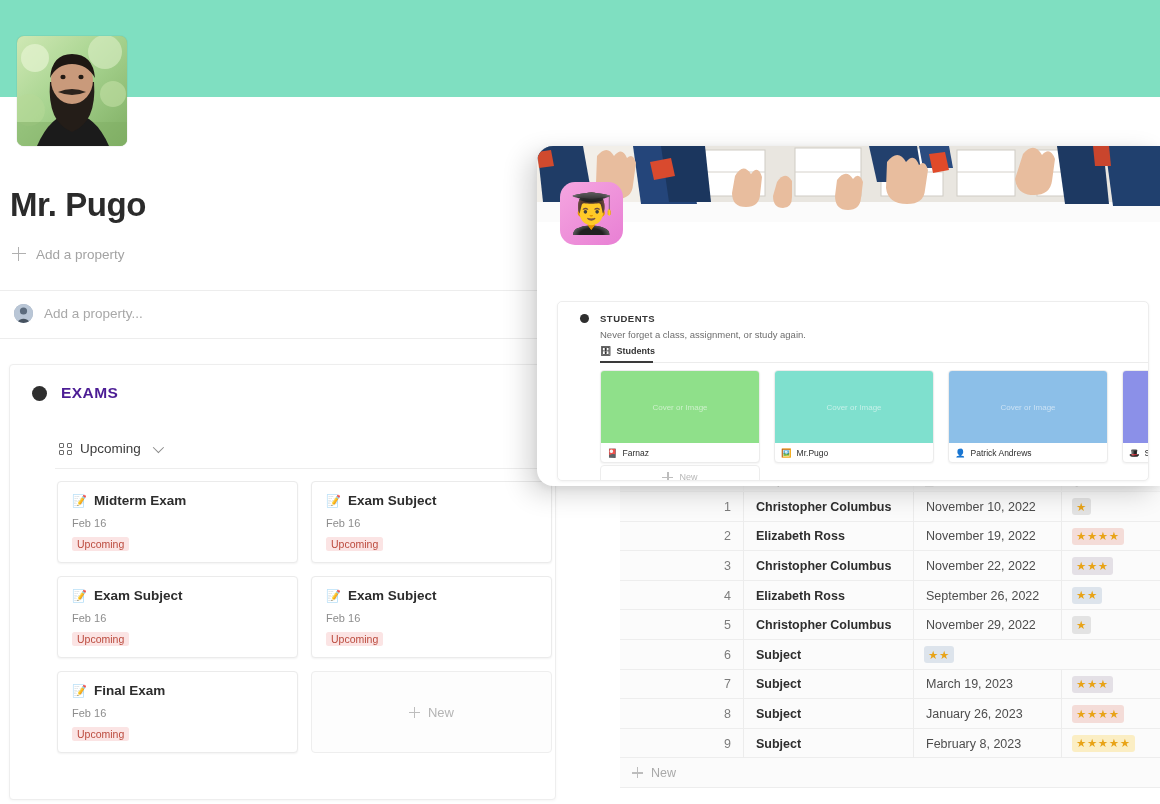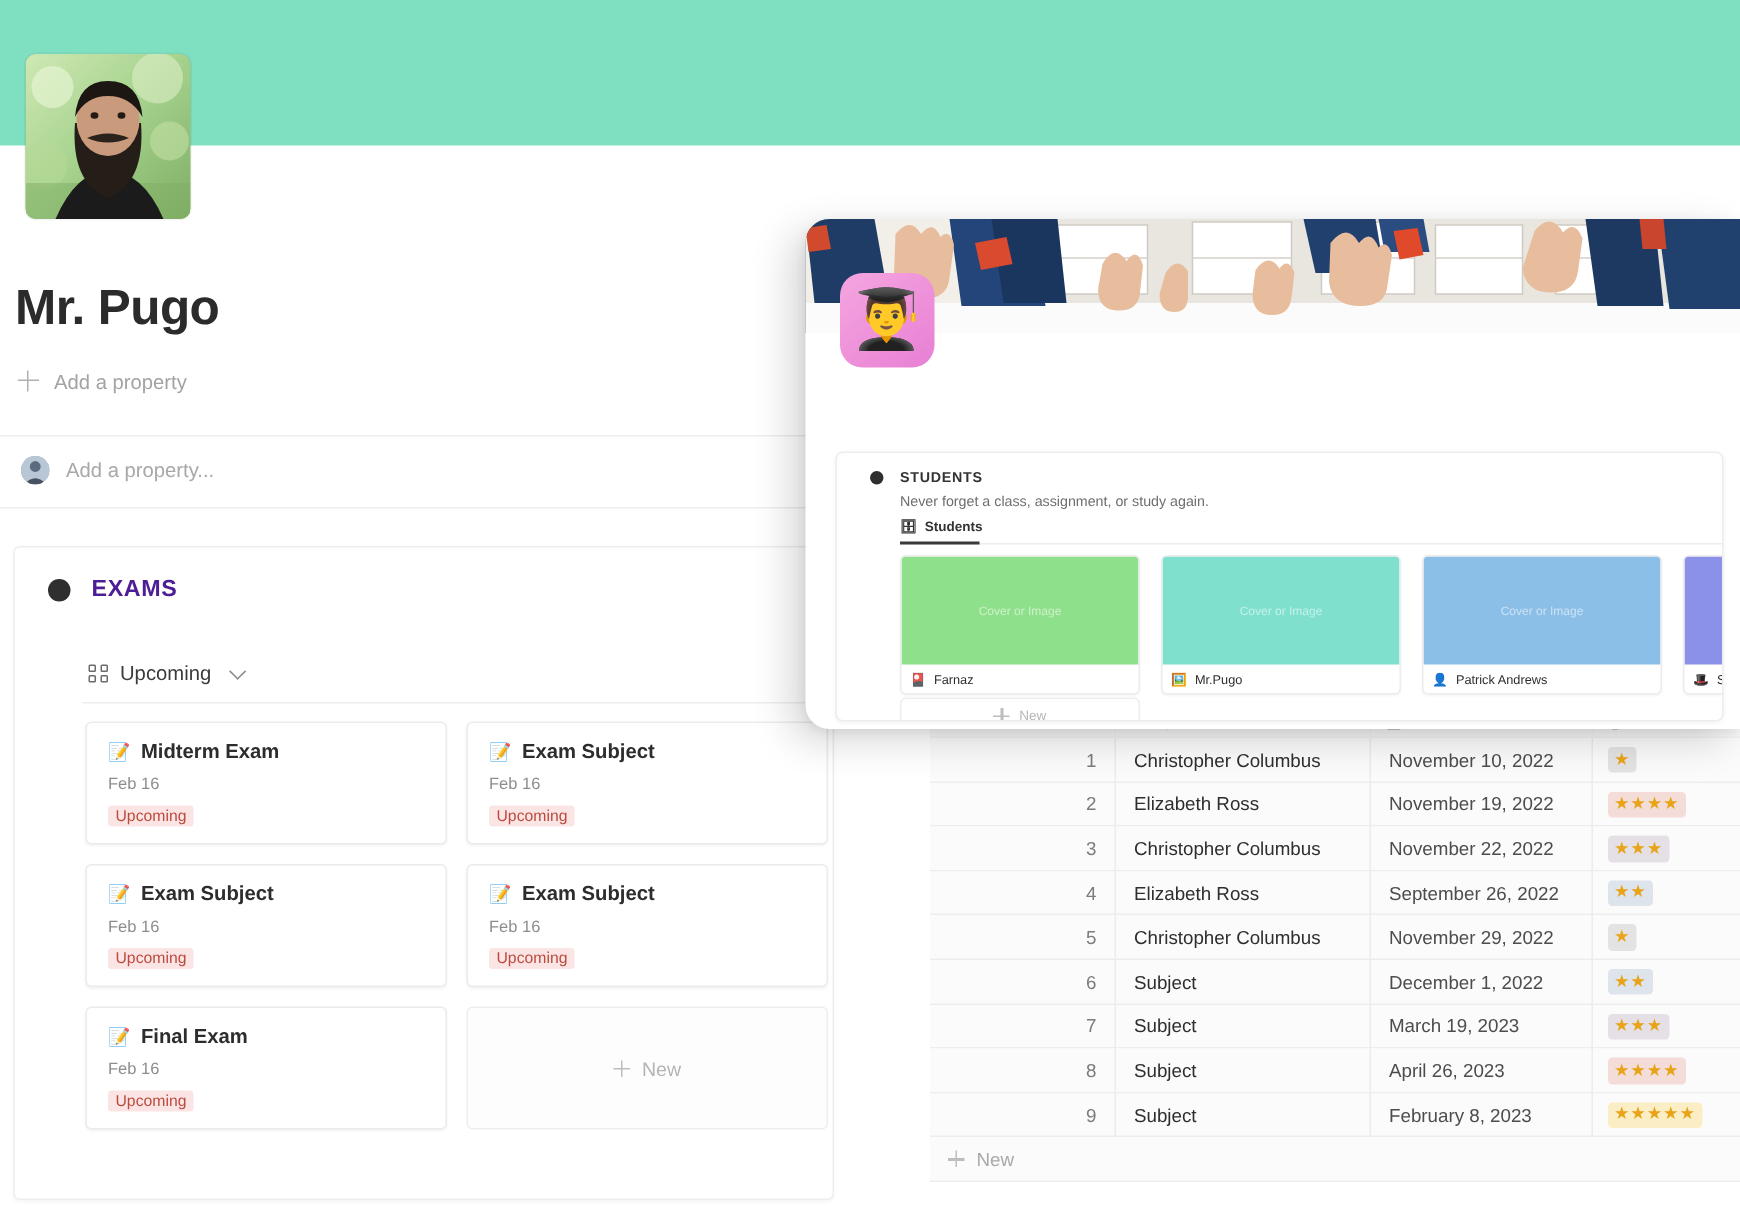--- a/index.html
+++ b/index.html
@@ -172,21 +172,21 @@
     display: grid; grid-template-columns: 124px 170px 148px 98px;
     height: 29.6px; align-items: center;
     border-bottom: 1px solid #ededed;
     background: #fbfbfb;
   }
   .rt-cell { height: 29.6px; display: flex; align-items: center;
              border-right: 1px solid #ececec; }
   .rt-cell:last-child { border-right: none; }
   .rt-order { justify-content: flex-end; padding-right: 12px;
               font-size: 12.5px; color: #7c7c7c; }
-  .rt-topic { padding-left: 12px; font-size: 12.5px; font-weight: 400; color: #2e2e2e; }
+  .rt-topic { padding-left: 12px; font-size: 12.5px; font-weight: 700; color: #2e2e2e; }
   .rt-date { padding-left: 12px; font-size: 12.5px; color: #4d4d4d; }
   .rt-stars { padding-left: 10px; }
   .stars-badge {
     display: inline-block; padding: 1.5px 4px; border-radius: 3px;
     font-size: 11.5px; letter-spacing: 0.6px; color: #e8a317; line-height: 1.25;
     white-space: nowrap;
   }
   .rt-newrow {
     height: 30px; display: flex; align-items: center; gap: 8px;
     padding-left: 12px; color: #a9a9a9; font-size: 12.5px;
@@ -470,37 +470,36 @@
       <div class="rt-cell rt-order">5</div>
       <div class="rt-cell rt-topic">Christopher Columbus</div>
       <div class="rt-cell rt-date">November 29, 2022</div>
       <div class="rt-cell rt-stars">
         <span class="stars-badge" style="background: rgb(227, 227, 227);">★</span>
       </div>
     </div>
     <div class="rt-row">
       <div class="rt-cell rt-order">6</div>
       <div class="rt-cell rt-topic">Subject</div>
-      <div class="rt-cell rt-date">December 1, 2022</div>
       <div class="rt-cell rt-stars">
         <span class="stars-badge" style="background: rgb(221, 228, 236);">★★</span>
       </div>
     </div>
     <div class="rt-row">
       <div class="rt-cell rt-order">7</div>
       <div class="rt-cell rt-topic">Subject</div>
       <div class="rt-cell rt-date">March 19, 2023</div>
       <div class="rt-cell rt-stars">
         <span class="stars-badge" style="background: rgb(228, 224, 230);">★★★</span>
       </div>
     </div>
     <div class="rt-row">
       <div class="rt-cell rt-order">8</div>
       <div class="rt-cell rt-topic">Subject</div>
-      <div class="rt-cell rt-date">April 26, 2023</div>
+      <div class="rt-cell rt-date">January 26, 2023</div>
       <div class="rt-cell rt-stars">
         <span class="stars-badge" style="background: rgb(244, 220, 216);">★★★★</span>
       </div>
     </div>
     <div class="rt-row">
       <div class="rt-cell rt-order">9</div>
       <div class="rt-cell rt-topic">Subject</div>
       <div class="rt-cell rt-date">February 8, 2023</div>
       <div class="rt-cell rt-stars">
         <span class="stars-badge" style="background: rgb(251, 238, 196);">★★★★★</span>

